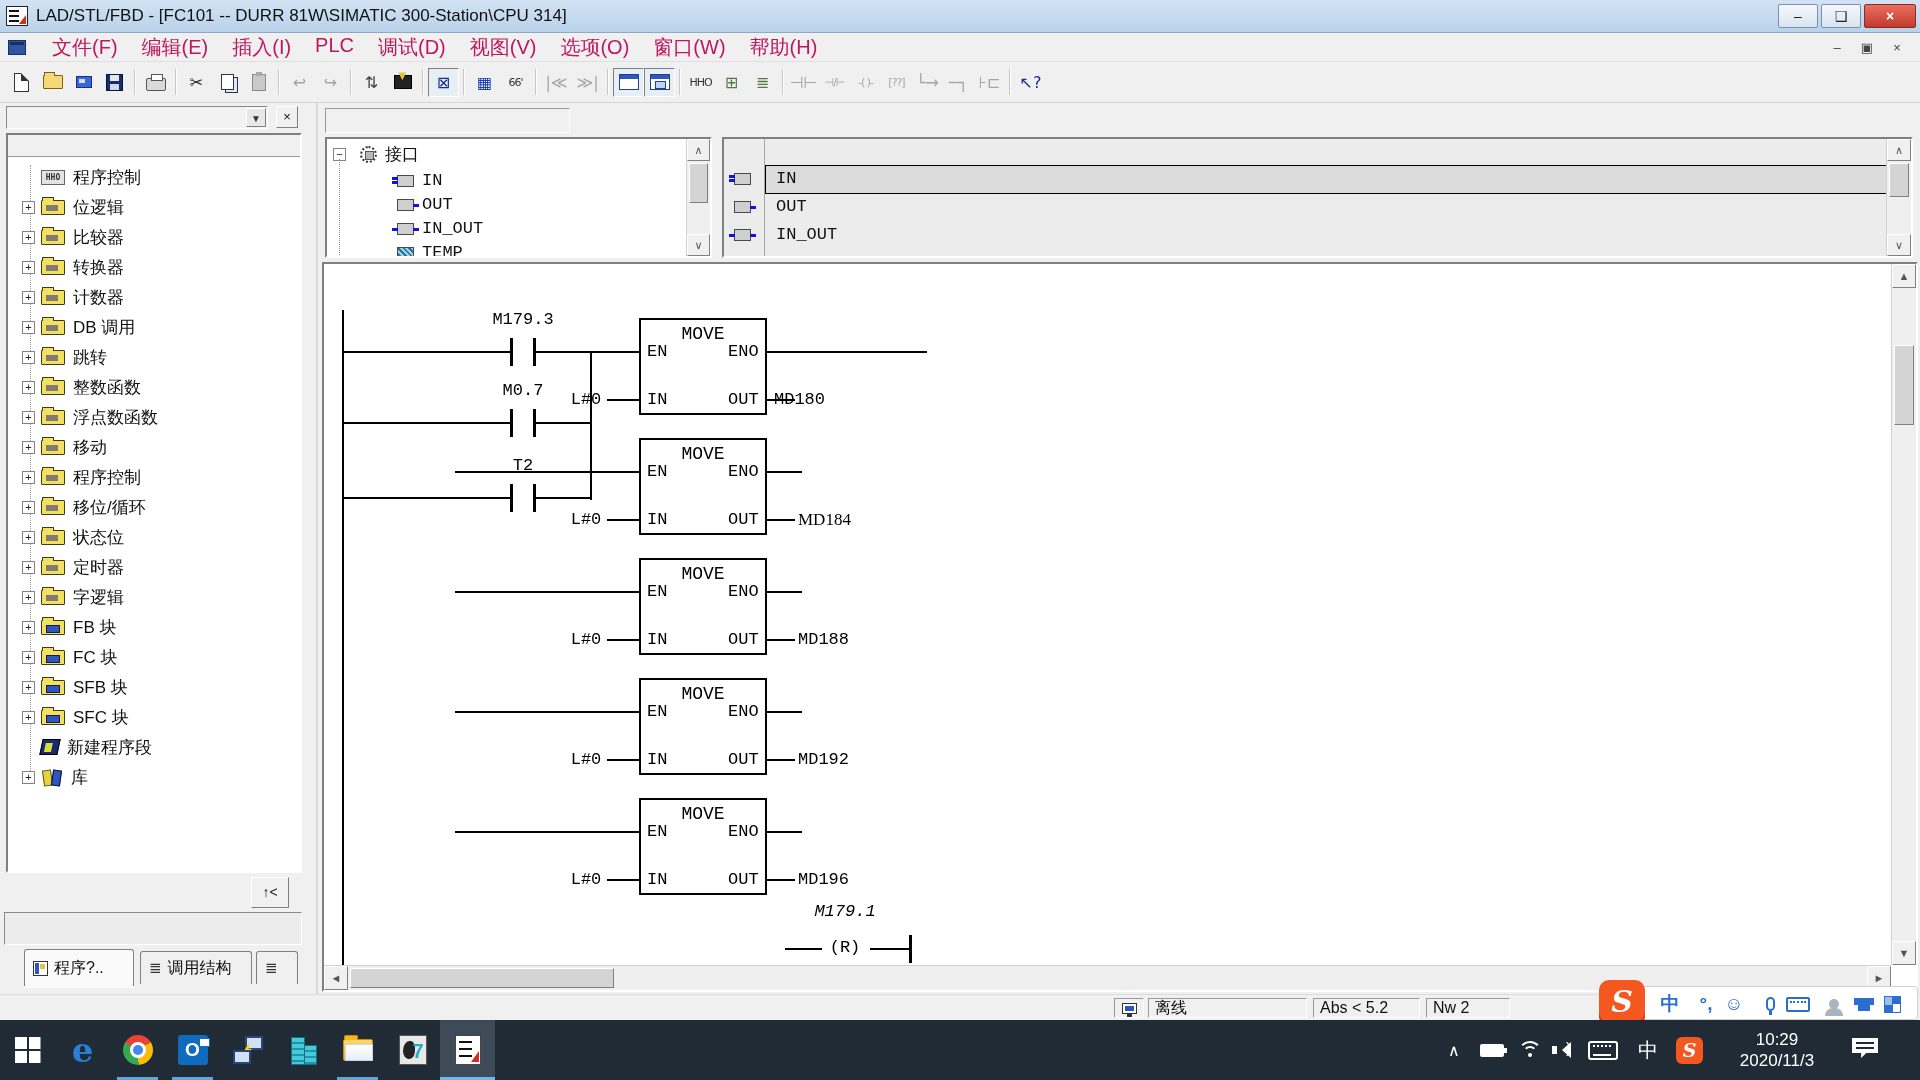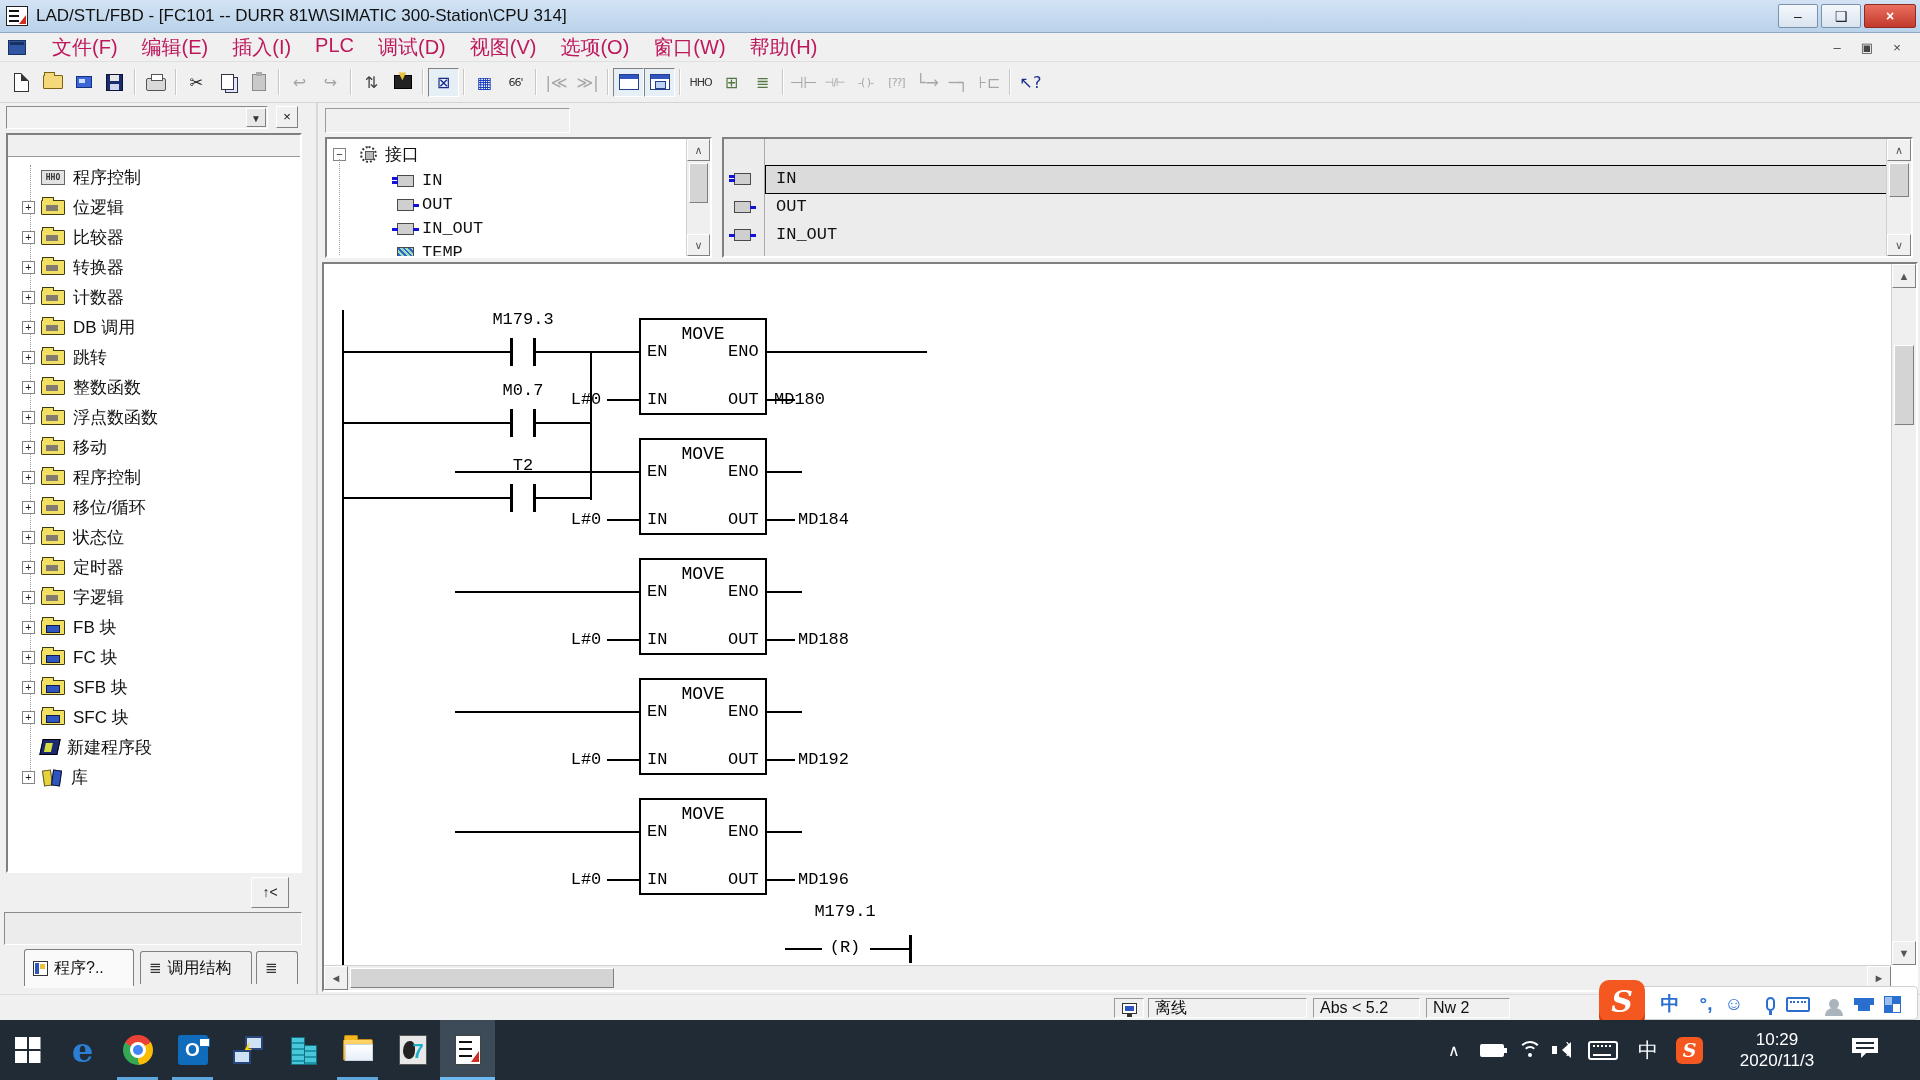--- a/index.html
+++ b/index.html
@@ -561,21 +561,21 @@
         </div>
         <div class="lt" style="left: 323px; top: 198px;">EN</div>
         <div class="lt" style="left: 404px; top: 198px;">ENO</div>
         <div class="lt" style="left: 323px; top: 246px;">IN</div>
         <div class="lt" style="left: 404px; top: 246px;">OUT</div>
         <div class="lline" style="left: 131px; top: 207px; width: 184px; height: 2px;"></div>
         <div class="lline" style="left: 443px; top: 207px; width: 35px; height: 2px;"></div>
         <div class="lline" style="left: 283px; top: 255px; width: 32px; height: 2px;"></div>
         <div class="lt ctr" style="left: 262px; top: 246px;">L#0</div>
         <div class="lline" style="left: 443px; top: 255px; width: 28px; height: 2px;"></div>
-        <div class="lt" style="left: 474px; top: 246px;">MD184</div>
+        <div class="lt" style="left: 474px; top: 246px; font-family: Liberation Serif, serif;">MD184</div>
         <div class="lblock" style="left: 315px; top: 294px;">
           <div class="ttl">MOVE</div>
         </div>
         <div class="lt" style="left: 323px; top: 318px;">EN</div>
         <div class="lt" style="left: 404px; top: 318px;">ENO</div>
         <div class="lt" style="left: 323px; top: 366px;">IN</div>
         <div class="lt" style="left: 404px; top: 366px;">OUT</div>
         <div class="lline" style="left: 131px; top: 327px; width: 184px; height: 2px;"></div>
         <div class="lline" style="left: 443px; top: 327px; width: 35px; height: 2px;"></div>
         <div class="lline" style="left: 283px; top: 375px; width: 32px; height: 2px;"></div>
@@ -601,21 +601,21 @@
         <div class="lt" style="left: 323px; top: 558px;">EN</div>
         <div class="lt" style="left: 404px; top: 558px;">ENO</div>
         <div class="lt" style="left: 323px; top: 606px;">IN</div>
         <div class="lt" style="left: 404px; top: 606px;">OUT</div>
         <div class="lline" style="left: 131px; top: 567px; width: 184px; height: 2px;"></div>
         <div class="lline" style="left: 443px; top: 567px; width: 35px; height: 2px;"></div>
         <div class="lline" style="left: 283px; top: 615px; width: 32px; height: 2px;"></div>
         <div class="lt ctr" style="left: 262px; top: 606px;">L#0</div>
         <div class="lline" style="left: 443px; top: 615px; width: 28px; height: 2px;"></div>
         <div class="lt" style="left: 474px; top: 606px;">MD196</div>
-        <div class="lt ctr" style="left: 521px; top: 638px;">M179.1</div>
+        <div class="lt ctr" style="left: 521px; top: 638px; font-style: italic;">M179.1</div>
         <div class="lline" style="left: 461px; top: 684px; width: 37px; height: 2px;"></div>
         <div class="lt ctr" style="left: 521px; top: 674px;">(R)</div>
         <div class="lline" style="left: 546px; top: 684px; width: 40px; height: 2px;"></div>
         <div class="lline" style="left: 585px; top: 671px; width: 3px; height: 28px;"></div>
       </div>
     <div class="sb" id="ladVs" style="right:0;top:0;width:25px;height:701px">
         <div class="sbtn" style="top: 0px; height: 24px; line-height: 22px;">▲</div>
         <div class="sthumb" style="top: 81px; height: 80px;"></div>
         <div class="sbtn" style="bottom: 0px; height: 24px; line-height: 22px;">▼</div>
       </div>

